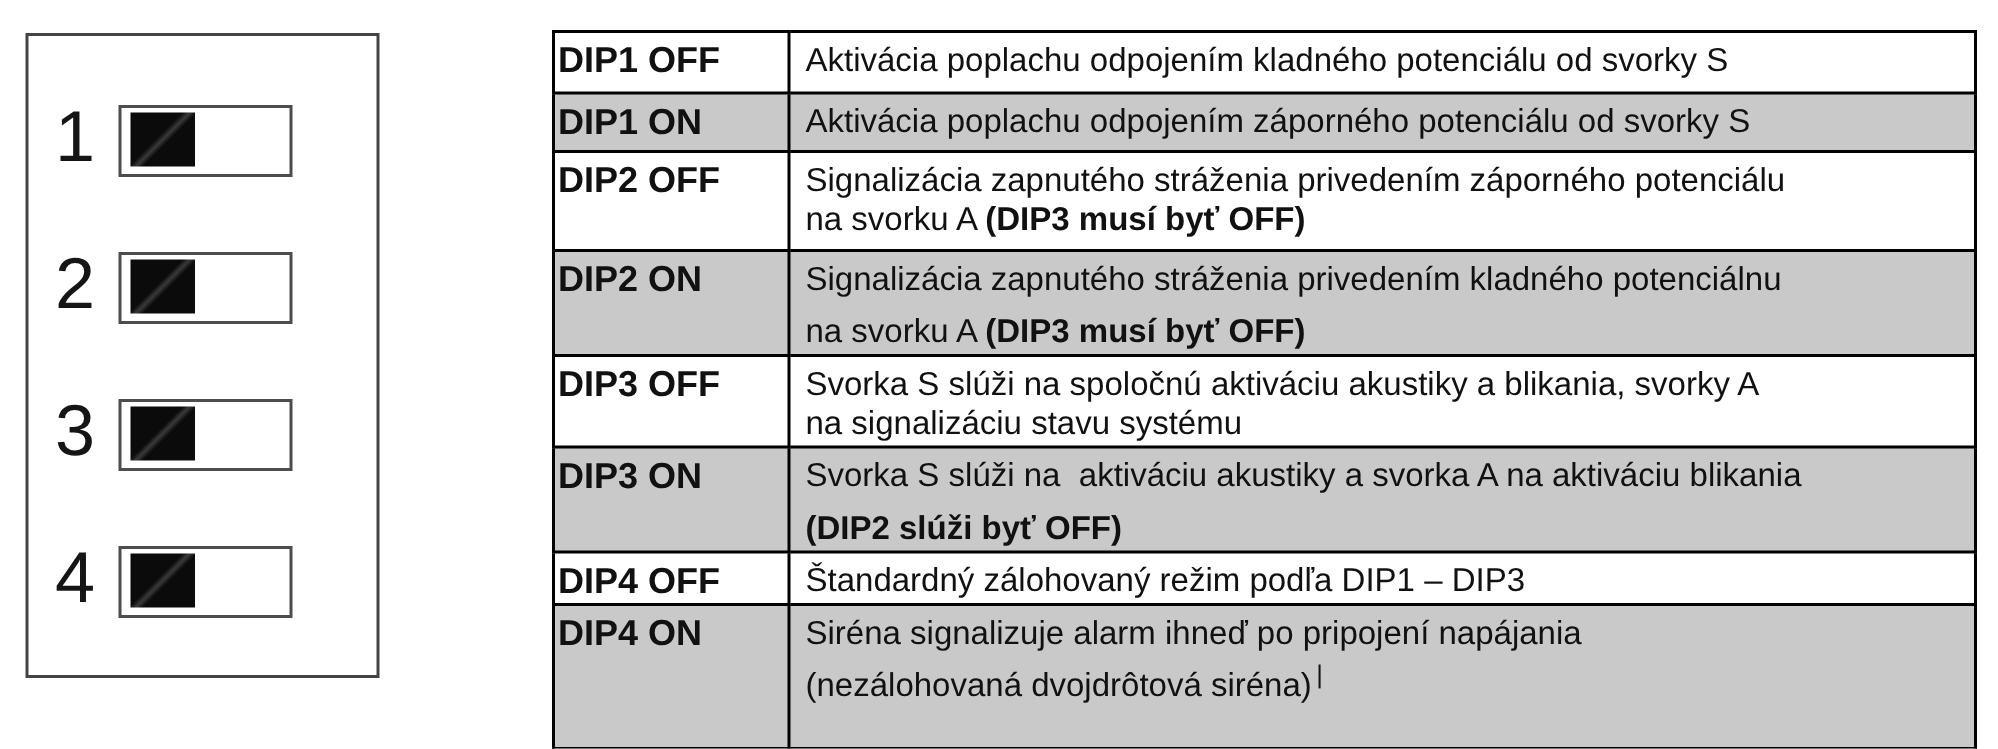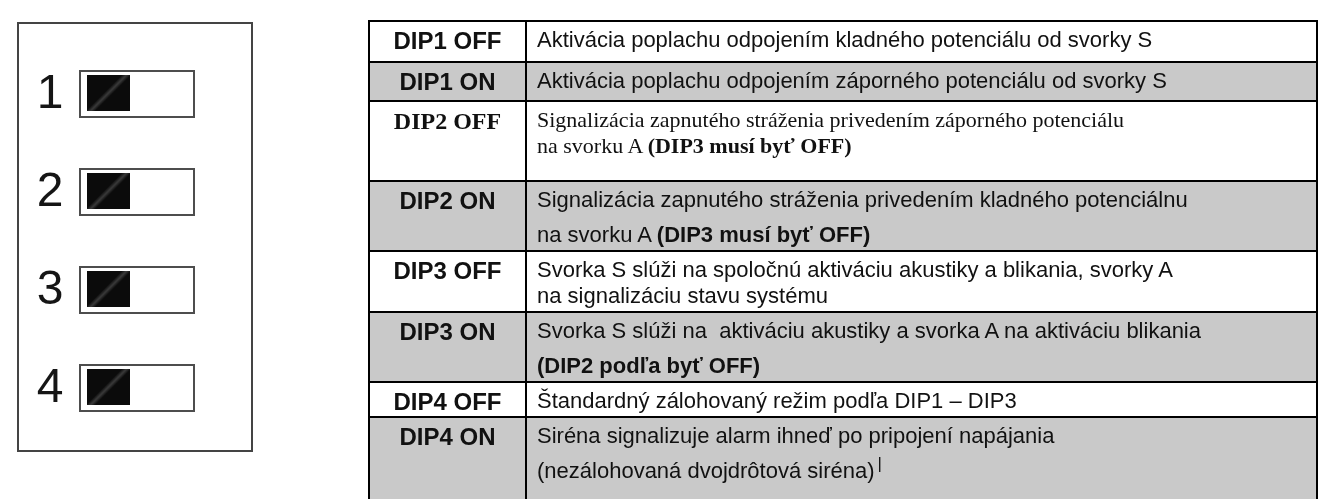--- a/index.html
+++ b/index.html
@@ -36,39 +36,39 @@
     position:absolute;left:368px;top:20px;width:950px;
     border-collapse:collapse;table-layout:fixed;
     background:#fff;
   }
   .dip-table td{
     border:2px solid var(--table-border,#000);
     vertical-align:top;
   }
   tr.shaded td{background:var(--shaded-row,#c9c9c9);}
   .c-label{
-    width:151px;text-align:center;
+    width:151px;
     font-weight:bold;font-size:24px;line-height:28px;
     padding:5px 2px 0 2px;
   }
   .c-desc{
     font-size:22px;
     padding:5px 8px 2px 10px;
   }
   .line{line-height:26px;white-space:pre-wrap;}
   .line .b{font-weight:bold;}
   .gapped{margin-top:9px;}
   .sup{
     display:inline-block;position:relative;top:-9px;
     font-size:17px;margin-left:3px;line-height:10px;
   }
   
   .dip-table tr:nth-child(1){height:41px;}
   .dip-table tr:nth-child(2){height:39px;}
-  .dip-table tr:nth-child(3){height:80px;font-family:Liberation Serif, serif;}
+  .dip-table tr:nth-child(3){height:66px;}
   .dip-table tr:nth-child(4){height:65px;}
   .dip-table tr:nth-child(5){height:48px;}
   .dip-table tr:nth-child(6){height:64px;}
   .dip-table tr:nth-child(7){height:30px;}
   .dip-table tr:nth-child(8){height:96px;}
 </style>
 </head>
 <body style="--shaded-row: #c9c9c9; --table-border: #000000; --panel-border: #444444; --slot-border: #4d4d4d; --knob: #0b0b0b;">
 
 <div class="dip-panel" id="panel">
@@ -130,21 +130,21 @@
         <td class="c-label">DIP3 OFF</td>
         <td class="c-desc">
           <div class="line"><span>Svorka S slúži na spoločnú aktiváciu akustiky a blikania, svorky A</span></div>
           <div class="line"><span>na signalizáciu stavu systému</span></div>
         </td>
       </tr>
       <tr class="shaded">
         <td class="c-label">DIP3 ON</td>
         <td class="c-desc">
           <div class="line"><span>Svorka S slúži na  aktiváciu akustiky a svorka A na aktiváciu blikania</span></div>
-          <div class="line gapped"><span class="b">(DIP2 podľa byť OFF)</span></div>
+          <div class="line gapped"><span class="b">(DIP2 slúži byť OFF)</span></div>
         </td>
       </tr>
       <tr>
         <td class="c-label">DIP4 OFF</td>
         <td class="c-desc">
           <div class="line"><span>Štandardný zálohovaný režim podľa DIP1 – DIP3</span></div>
         </td>
       </tr>
       <tr class="shaded">
         <td class="c-label">DIP4 ON</td>

